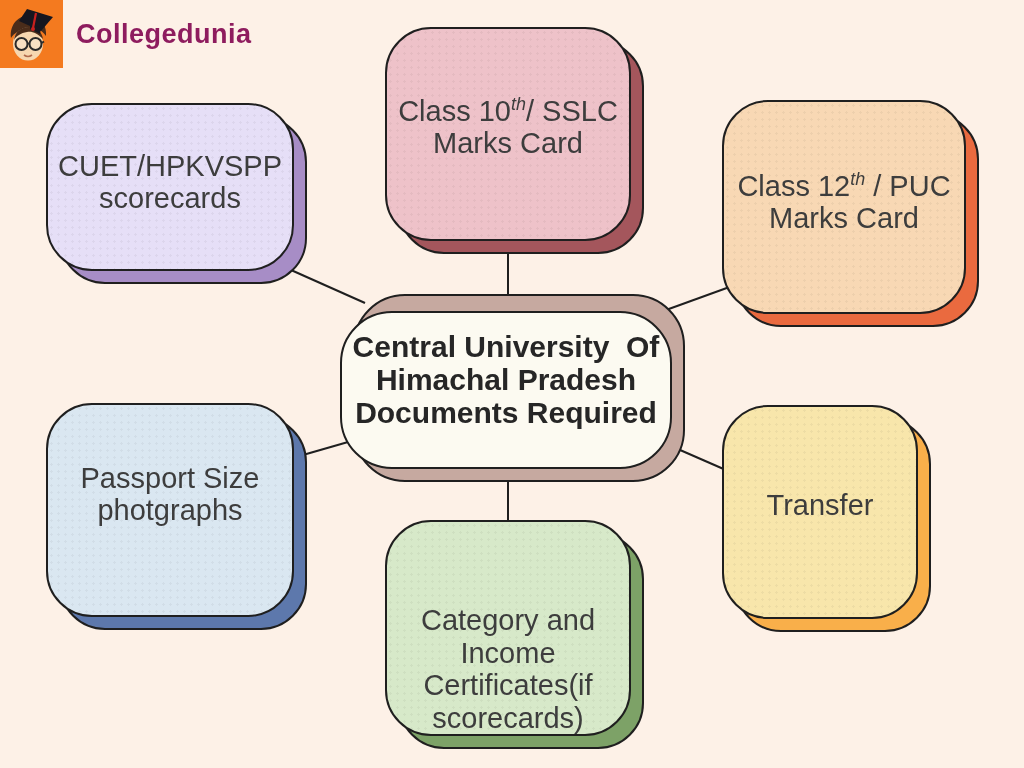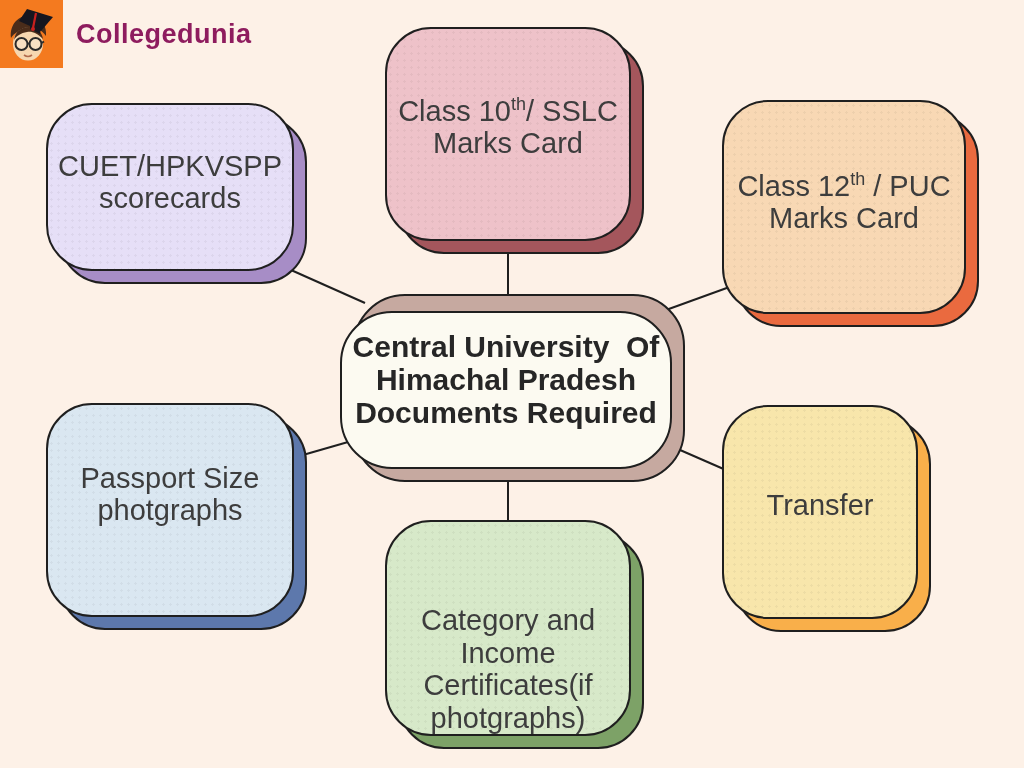--- a/index.html
+++ b/index.html
@@ -54,21 +54,21 @@
     background-image: radial-gradient(circle, rgba(0,0,0,0.045) 1px, transparent 1.3px);
     background-size: 7px 7px;
   }
   .node-text {
     color: #3d3d3d;
     font-size: 29px;
     line-height: 1.12;
     font-weight: 400;
   }
   .node-text .line { display: block; white-space: pre; }
-  .node-text sup { font-size: 0.62em; }
+  .node-text sup { font-size: 0.62em; font-style: italic; }
   
   .central .node-shadow, .central .node-body { border-radius: 52px; }
   .central .node-body { background-image: none; }
   .central .node-text {
     color: #262626;
     font-weight: 800;
     font-size: 30px;
     line-height: 1.1;
   }
 </style>
@@ -170,18 +170,18 @@
     </div>
   </div>
 
   <div class="node" style="left:385px; top:520px; width:246px; height:216px;">
     <div class="node-shadow" style="background-color: rgb(125, 162, 103);"></div>
     <div class="node-body" style="justify-content: flex-end; padding-top: 8px; background-color: rgb(215, 233, 201);">
       <div class="node-text">
         <span class="line">Category and</span>
         <span class="line">Income</span>
         <span class="line">Certificates(if</span>
-        <span class="line">photgraphs)</span>
+        <span class="line">scorecards)</span>
       </div>
     </div>
   </div>
 
 </div>
 
 </body></html>

